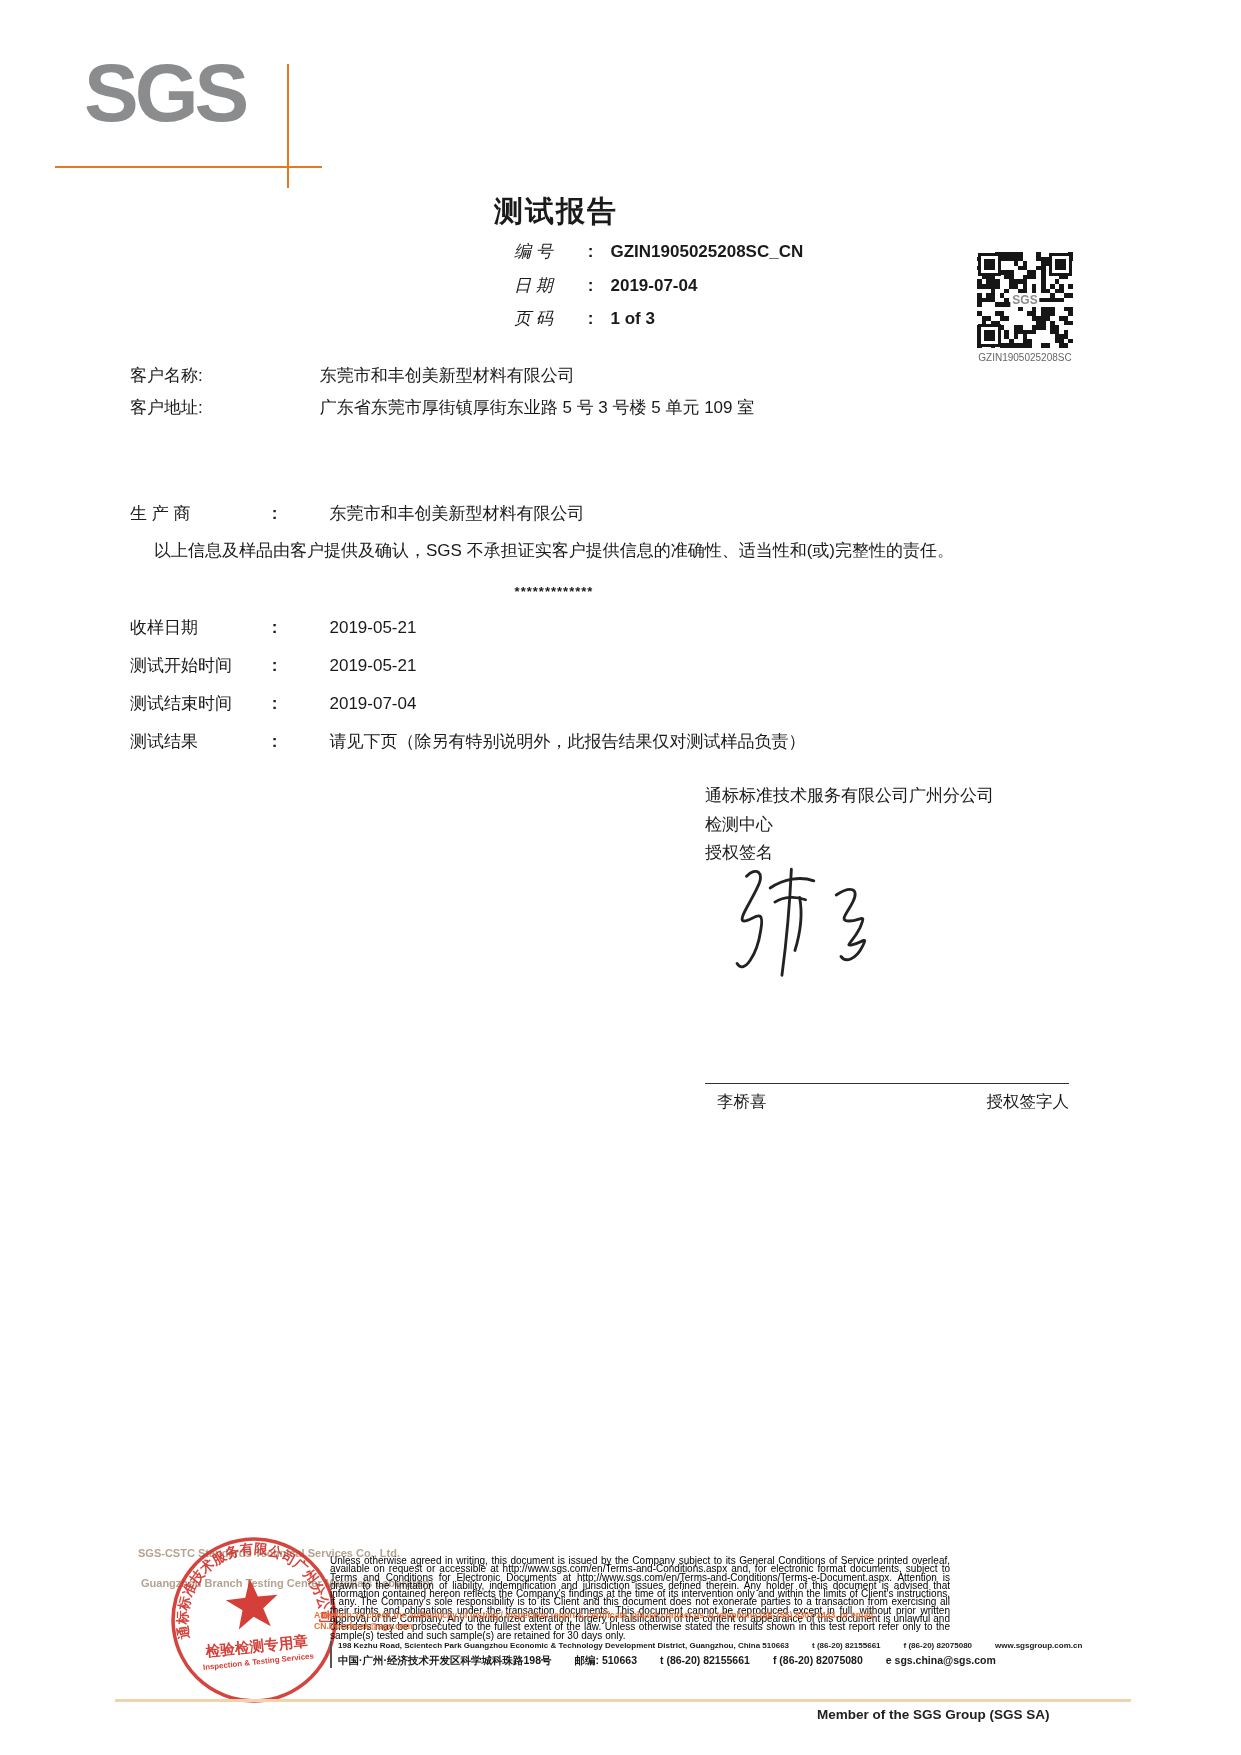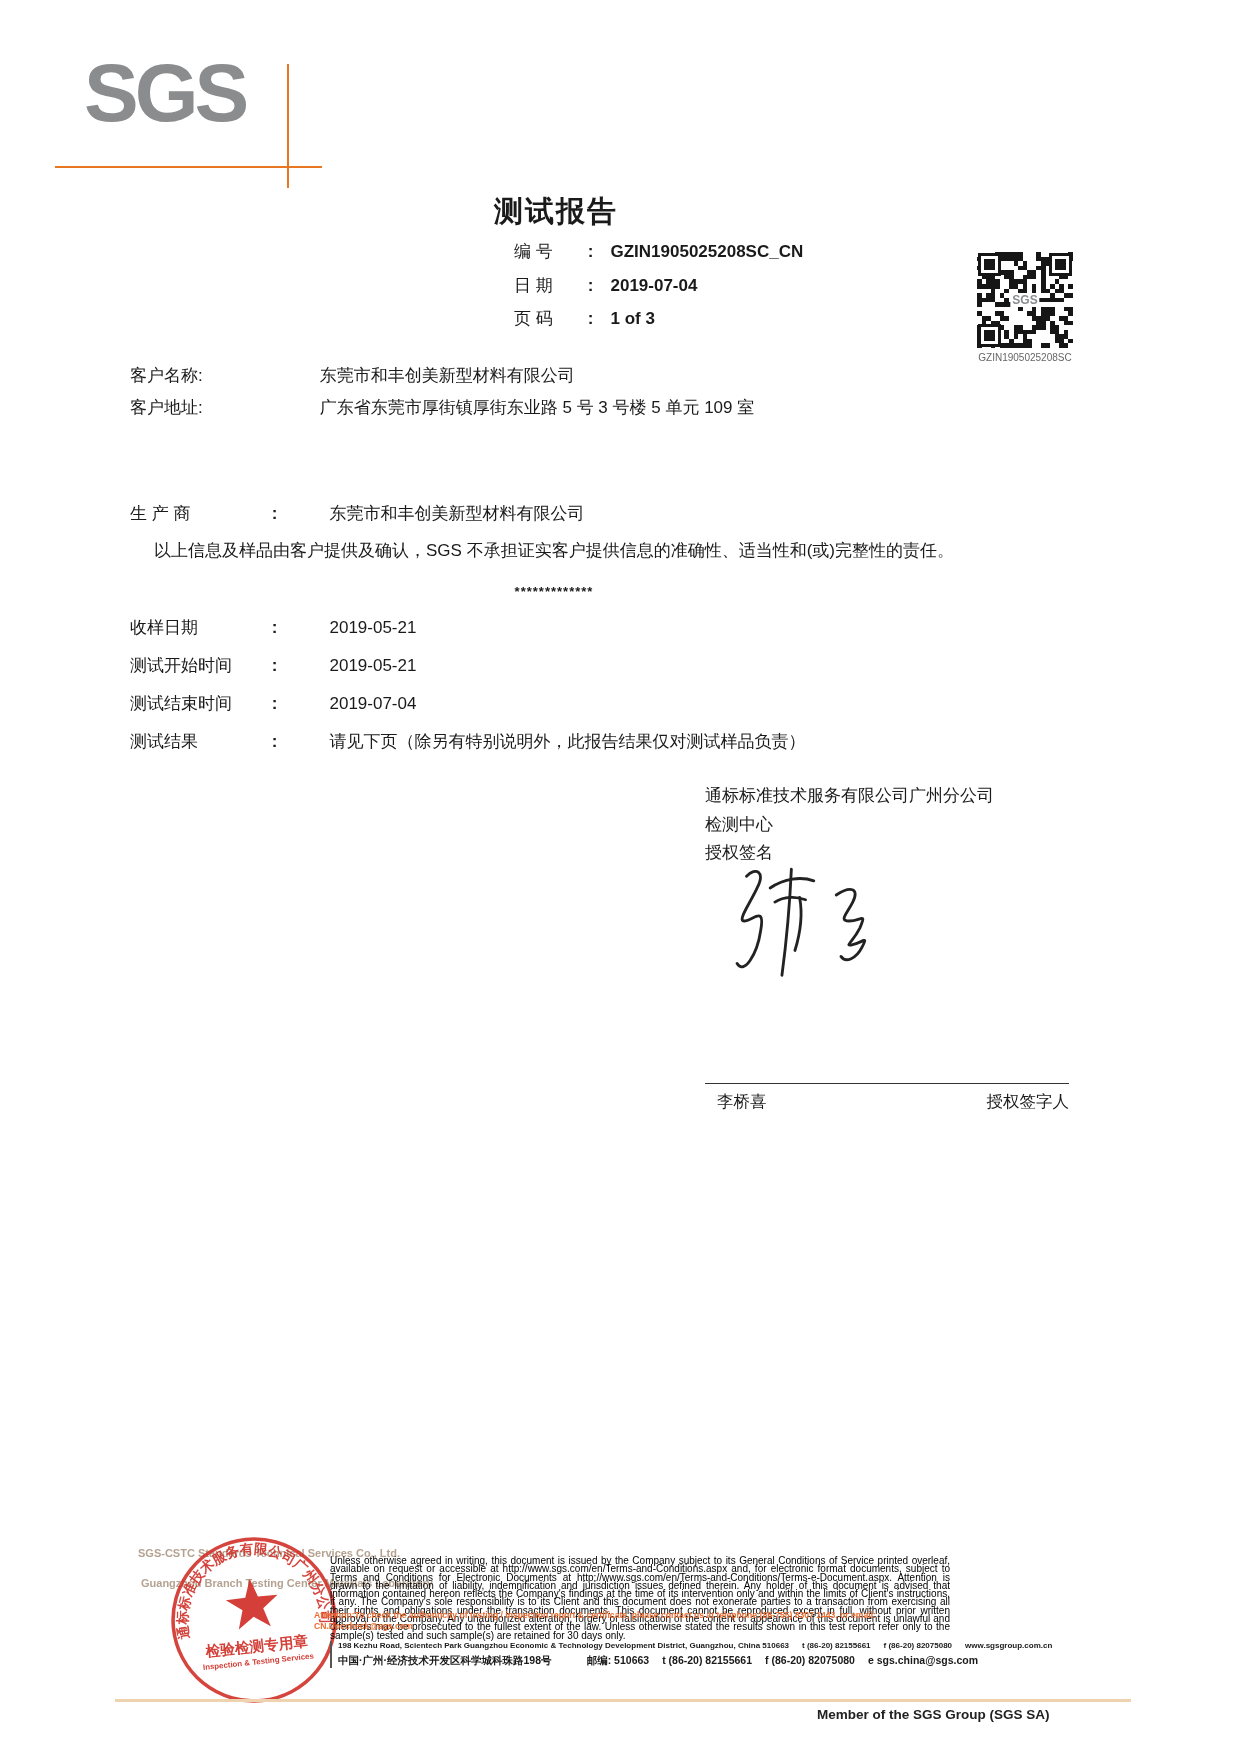--- a/index.html
+++ b/index.html
@@ -8,21 +8,21 @@
 
   
   .logo-text{position:absolute;left:84px;top:52px;font-size:82px;font-weight:bold;
              color:#8a8c8e;letter-spacing:-4px;line-height:1;}
   .logo-hline{position:absolute;left:55px;top:166px;width:267px;height:2px;background:#e87722;}
   .logo-vline{position:absolute;left:287px;top:64px;width:2px;height:124px;background:#e87722;}
 
   
   .doc-title{position:absolute;left:494px;top:192px;font-size:29px;font-weight:bold;letter-spacing:2px;}
   .meta-row{position:absolute;left:514px;font-size:17px;white-space:nowrap;}
-  .meta-row .lbl{display:inline-block;width:69px;}
+  .meta-row .lbl{display:inline-block;width:69px;font-style:italic;}
   .meta-row .col{display:inline-block;width:18px;font-weight:bold;}
   .meta-row .val{font-weight:bold;}
 
   
   .qr{position:absolute;left:977px;top:252px;width:96px;height:96px;background:#fff;}
   .qr-modules{position:absolute;inset:0;display:grid;grid-template-columns:repeat(21,1fr);grid-template-rows:repeat(21,1fr);}
   .qr-modules i.on{background:#161616;}
   .qr-finder{position:absolute;width:17px;height:17px;border:3px solid #161616;background:#fff;}
   .qr-finder::after{content:"";position:absolute;inset:3px;background:#161616;}
   .qr-finder.tl{left:1px;top:1px;} .qr-finder.tr{right:1px;top:1px;} .qr-finder.bl{left:1px;bottom:1px;}
@@ -53,21 +53,21 @@
   
   .stamp-back{position:absolute;font-size:11px;font-weight:bold;color:#b5a291;white-space:nowrap;}
   .stamp{position:absolute;left:168px;top:1534px;transform:rotate(-6deg);}
 
   
   .legal{position:absolute;left:330px;top:1537px;width:620px;font-size:10px;line-height:8.3px;
          font-weight:normal;color:#000;text-align:justify;margin-top:20px;}
   .attention{position:absolute;left:314px;top:1610px;width:620px;font-size:8.6px;line-height:10.5px;
              font-weight:bold;color:#ed6c30;}
   .addr{position:absolute;left:330px;top:1641px;width:640px;border-left:2px solid #555;padding-left:6px;}
-  .addr-row{display:flex;gap:13px;white-space:nowrap;align-items:baseline;}
+  .addr-row{display:flex;gap:23px;white-space:nowrap;align-items:baseline;}
   .addr-row.en{font-size:8px;font-weight:bold;margin-bottom:4px;}
   .addr-row.cn{font-size:10.5px;font-weight:bold;}
   .addr-row .grow{flex:1 1 auto;}
   .footer-rule{position:absolute;left:115px;top:1699px;width:1026px;height:3px;background:#eed3ae;}
   .member{position:absolute;left:817px;top:1707px;font-size:13.5px;font-weight:bold;color:#222;}
 </style>
 </head>
 <body>
 
 <div class="page">

